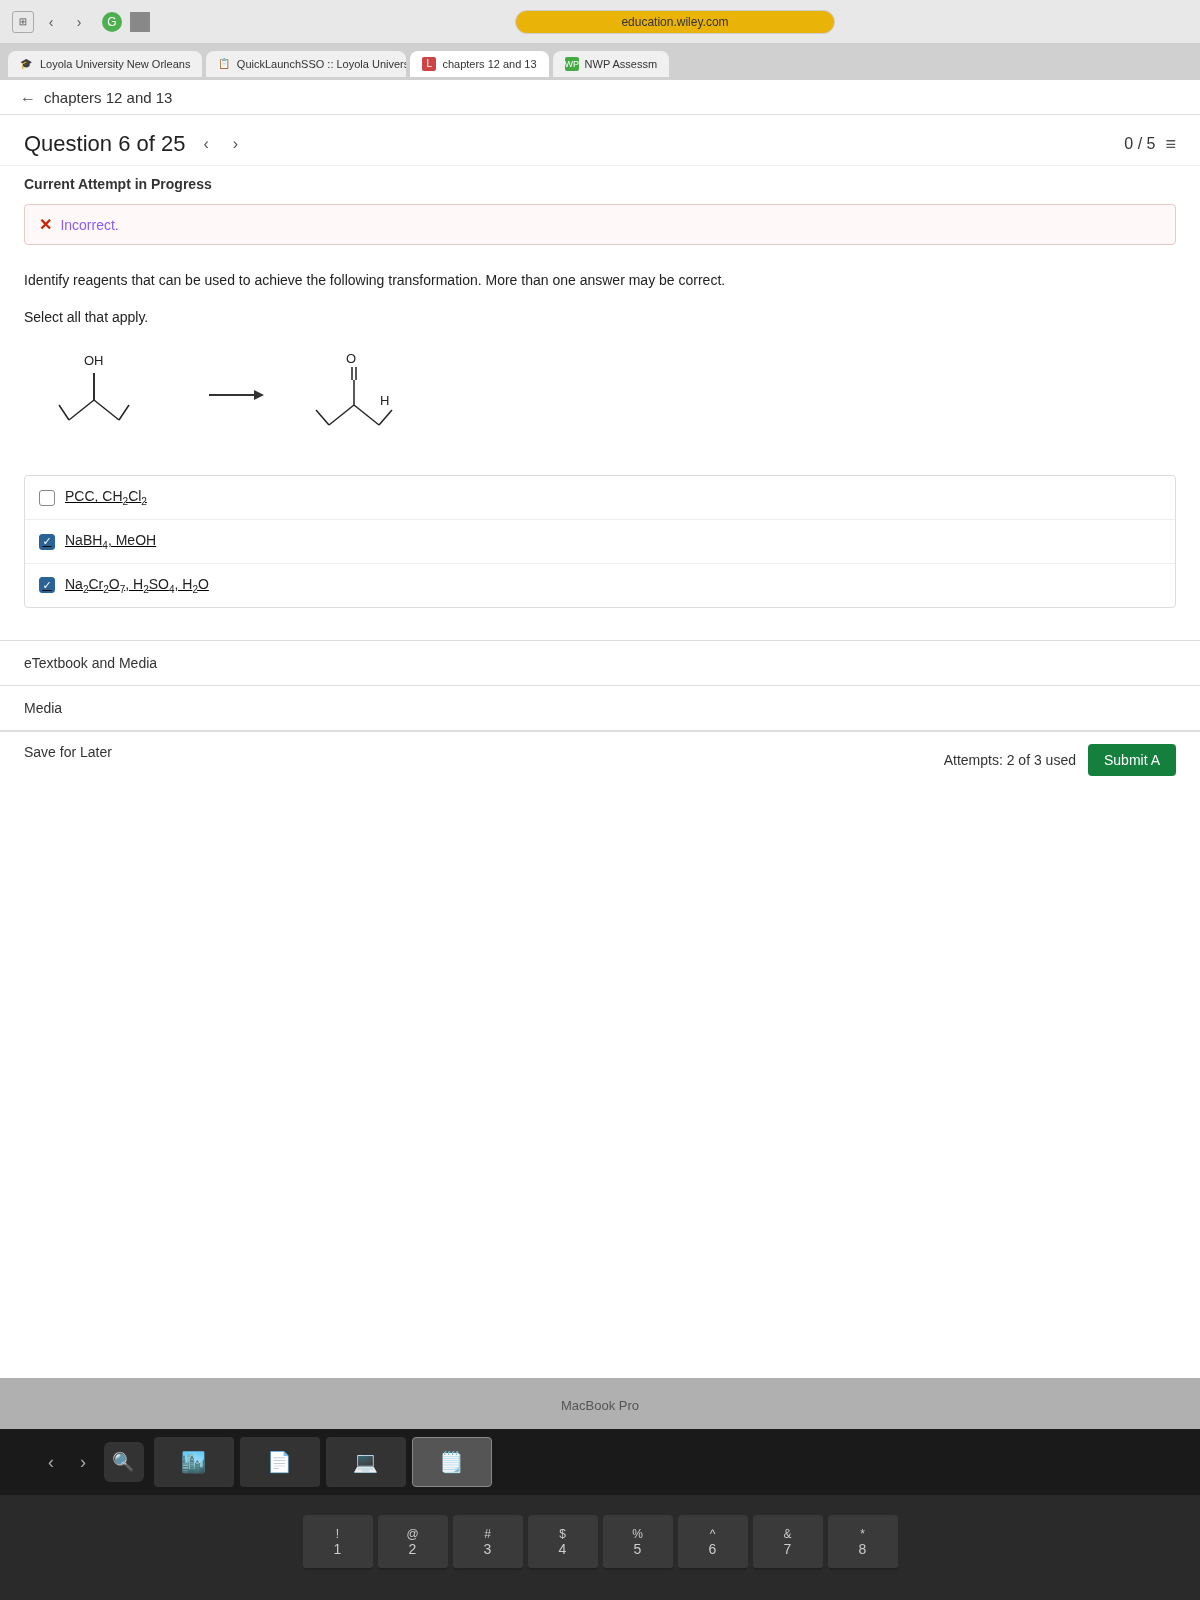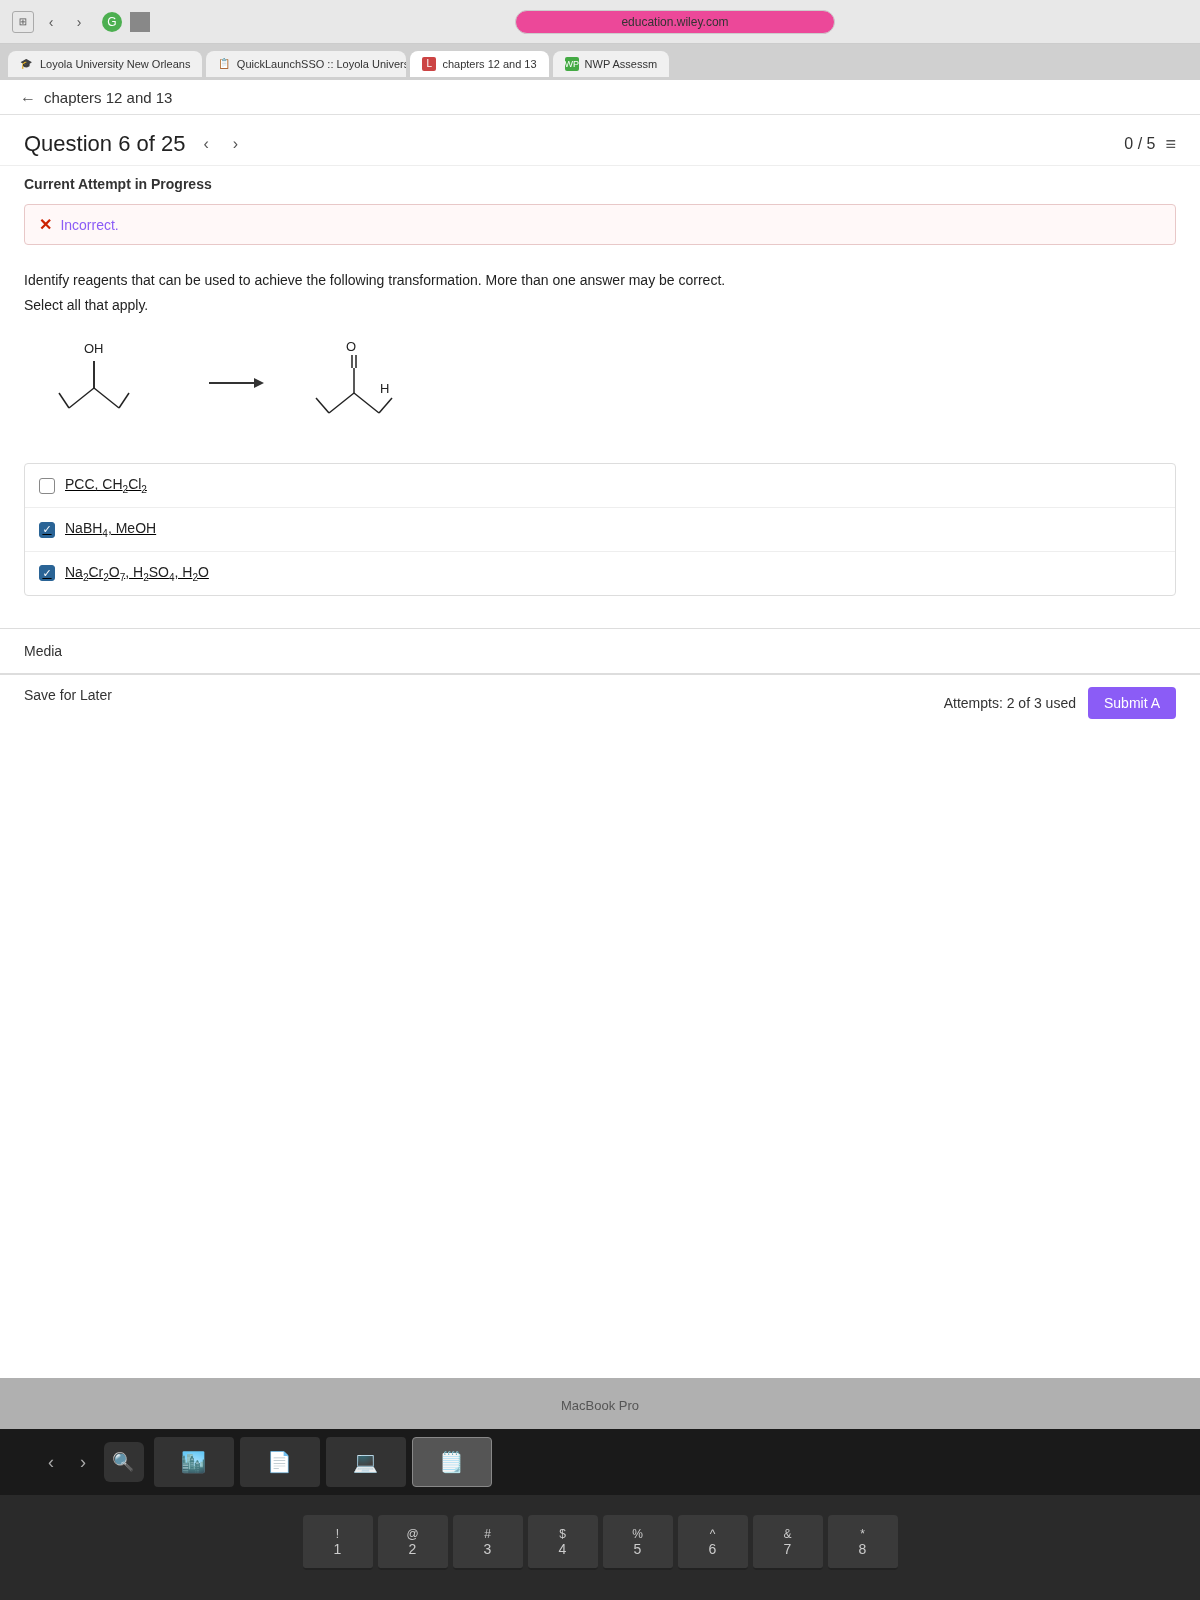--- a/index.html
+++ b/index.html
@@ -42,21 +42,21 @@
       cursor: pointer;
       font-size: 10px;
       color: #555;
     }
     .address-bar-area {
       flex: 1;
       display: flex;
       justify-content: center;
     }
     .address-bar {
-      background: #ec4899;
+      background: #eab308;
       border: 1px solid #ccc;
       border-radius: 20px;
       padding: 4px 16px;
       font-size: 12px;
       color: #333;
       width: 320px;
       text-align: center;
     }
 
     
@@ -179,21 +179,21 @@
     }
 
     
     .question-body {
       padding: 16px 24px;
     }
     .question-text {
       font-size: 14px;
       color: #222;
       line-height: 1.6;
-      margin-bottom: 6px;
+      margin-bottom: 18px;
     }
     .select-label {
       font-size: 14px;
       color: #222;
       margin-bottom: 16px;
     }
 
     
     .reaction-diagram {
       display: flex;
@@ -274,21 +274,21 @@
       margin-left: auto;
       display: flex;
       align-items: center;
       gap: 12px;
     }
     .attempts-text {
       font-size: 14px;
       color: #333;
     }
     .submit-btn {
-      background: #8b5cf6;
+      background: #15803d;
       color: white;
       border: none;
       border-radius: 4px;
       padding: 8px 16px;
       font-size: 14px;
       cursor: pointer;
     }
 
     
     .macbook-area {
@@ -474,20 +474,23 @@
 
       <div class="choice-item">
         <div class="choice-checkbox checked"></div>
         <span class="choice-text">Na<sub>2</sub>Cr<sub>2</sub>O<sub>7</sub>, H<sub>2</sub>SO<sub>4</sub>, H<sub>2</sub>O</span>
       </div>
 
 
     </div>
   </div>
 
+  <div class="footer-section">
+    <span>eTextbook and Media</span>
+  </div>
 
   <div class="footer-section">
     <span>Media</span>
   </div>
 
   <div class="bottom-bar">
     <button class="save-later-btn">Save for Later</button>
     <div class="right-bottom">
       <span class="attempts-text">Attempts: 2 of 3 used</span>
       <button class="submit-btn">Submit A</button>

